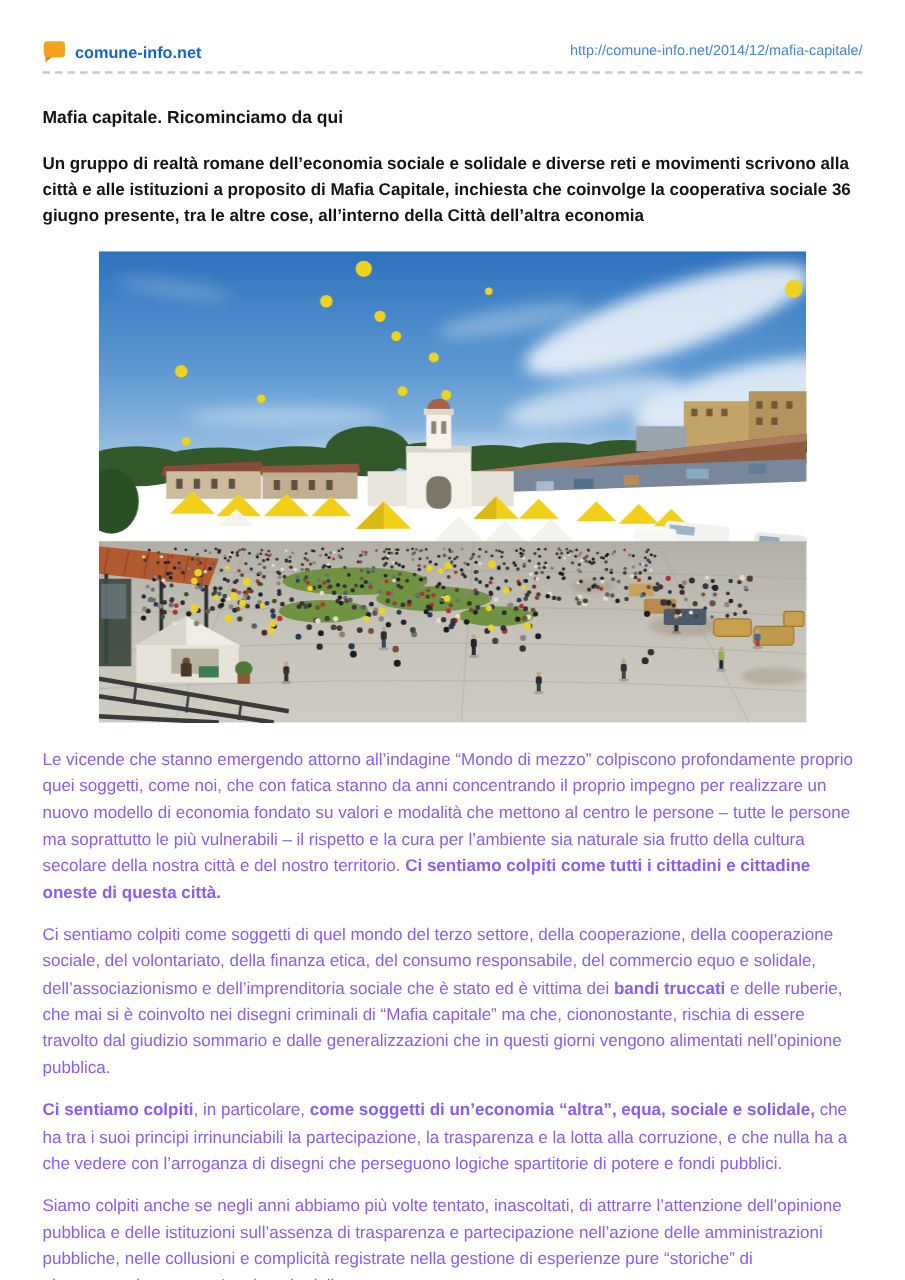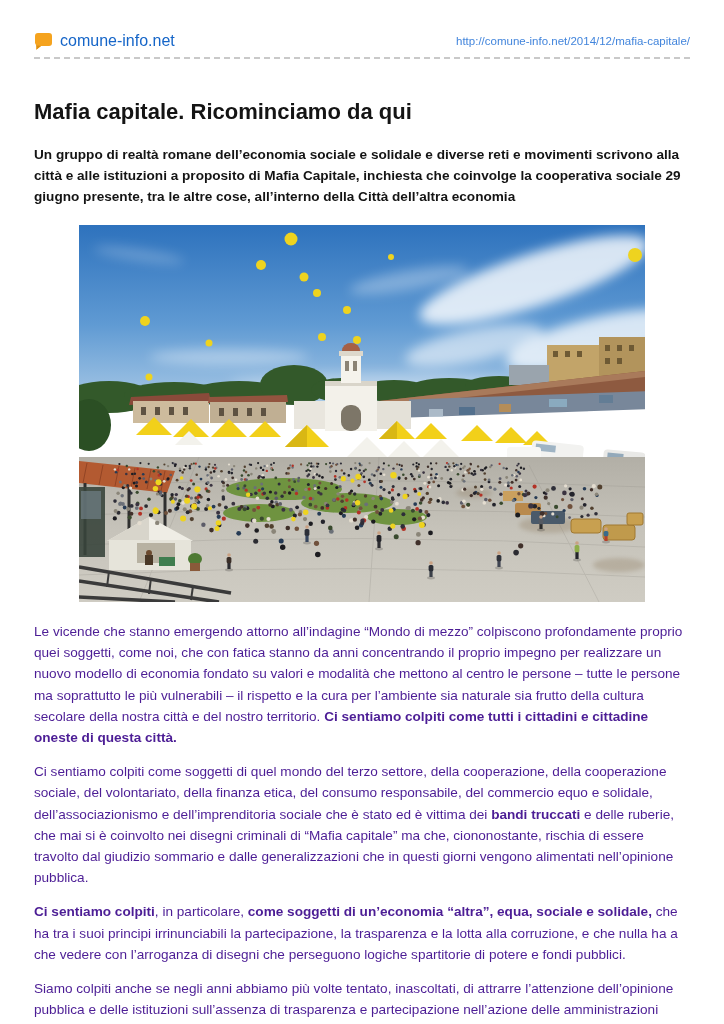--- a/index.html
+++ b/index.html
@@ -2,29 +2,29 @@
 <html><head>
 <meta charset="utf-8">
 <style>
   html,body{margin:0;padding:0;background:#ffffff;}
   body{width:724px;height:1024px;overflow:hidden;
        font-family:"Liberation Sans","DejaVu Sans",sans-serif;-webkit-font-smoothing:antialiased;}
   .page{box-sizing:border-box;width:724px;padding:0 34px;}
   header{display:flex;justify-content:space-between;align-items:center;padding-top:32px;}
   .brand{display:flex;align-items:center;gap:7px;}
   .logo{display:inline-block;width:19px;height:18px;}
-  .site{font-size:16px;font-weight:normal;color:#1565c8;text-decoration:none;}
+  .site{font-size:13px;font-weight:bold;color:#1565c8;text-decoration:none;}
   .url{font-size:11.5px;color:#4285dc;text-decoration:none;margin-left:32px;}
   .divider{border-top:2px dashed #c9c9c9;margin-top:7px;}
-  h1{font-size:22px;margin:40px 0 0;color:#141414;font-weight:bold;}
+  h1{font-size:14px;margin:26px 0 0;color:#141414;font-weight:bold;}
   .intro{font-weight:bold;font-size:13.6px;line-height:21px;margin:19px 0 0;color:#141414;}
   figure{margin:18px auto 0;width:566px;height:377px;padding:0;}
   figure svg{display:block;}
   .body{margin-top:19px;}
-  .body p{font-size:13.6px;line-height:21.2px;margin:0 0 13px;color:#4c1d95;}
+  .body p{font-size:13.6px;line-height:21.2px;margin:0 0 13px;color:#8b5cf6;}
 </style>
 </head>
 <body>
 
 <div class="page">
 
   <header>
     <div class="brand">
       <span class="logo">
         <svg width="19" height="18" viewBox="0 0 19 18">
@@ -34,21 +34,21 @@
       </span>
       <a href="#" class="site">comune-info.net</a>
     </div>
     <a href="#" class="url">http://comune-info.net/2014/12/mafia-capitale/</a>
   </header>
 
   <div class="divider"></div>
 
   <h1>Mafia capitale. Ricominciamo da qui</h1>
 
-  <p class="intro">Un gruppo di realtà romane dell’economia sociale e solidale e diverse reti e movimenti scrivono alla città e alle istituzioni a proposito di Mafia Capitale, inchiesta che coinvolge la cooperativa sociale 29 giugno presente, tra le altre cose, all’interno della Città dell’altra economia</p>
+  <p class="intro">Un gruppo di realtà romane dell’economia sociale e solidale e diverse reti e movimenti scrivono alla città e alle istituzioni a proposito di Mafia Capitale, inchiesta che coinvolge la cooperativa sociale 36 giugno presente, tra le altre cose, all’interno della Città dell’altra economia</p>
 
   <figure aria-label="Aperta piazza di mercato con folla, gazebo gialli e bianchi, palloncini gialli nel cielo azzurro, furgoni bianchi, torretta bianca e tetti della Città dell’altra economia a Roma">
     <svg width="566" height="377" viewBox="0 0 566 377">
       <defs>
         <linearGradient id="sky" x1="0" y1="0" x2="0" y2="1">
           <stop offset="0" stop-color="#2e72bd"></stop>
             <stop offset="0.55" stop-color="#5f9ad3"></stop>
             <stop offset="1" stop-color="#a9c9e6"></stop>
         </linearGradient>
         <linearGradient id="plaza" x1="0" y1="0" x2="0" y2="1">

